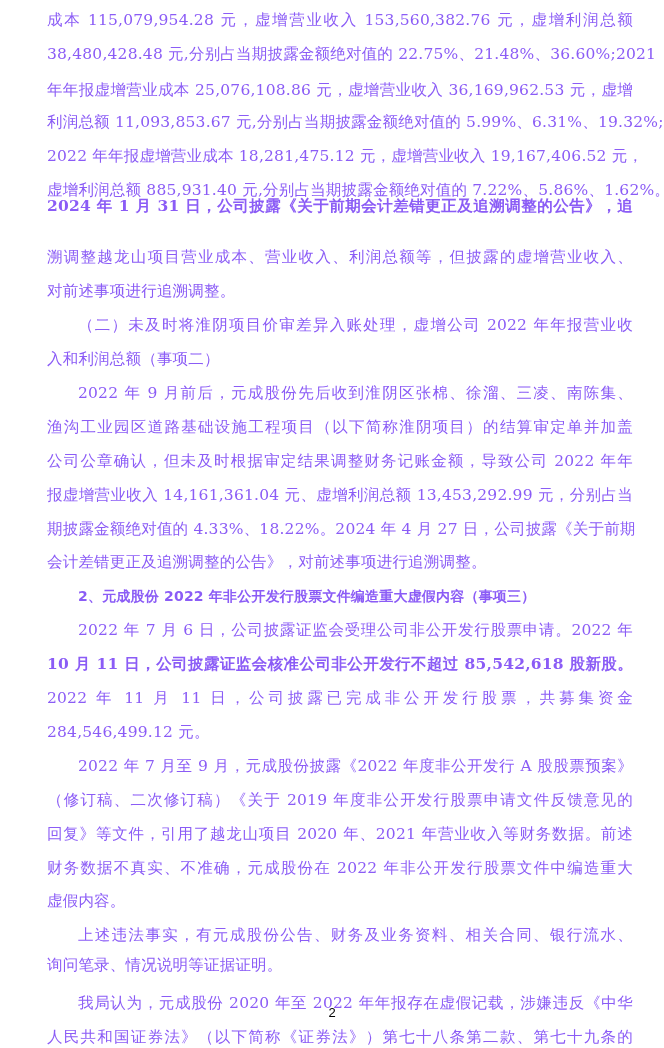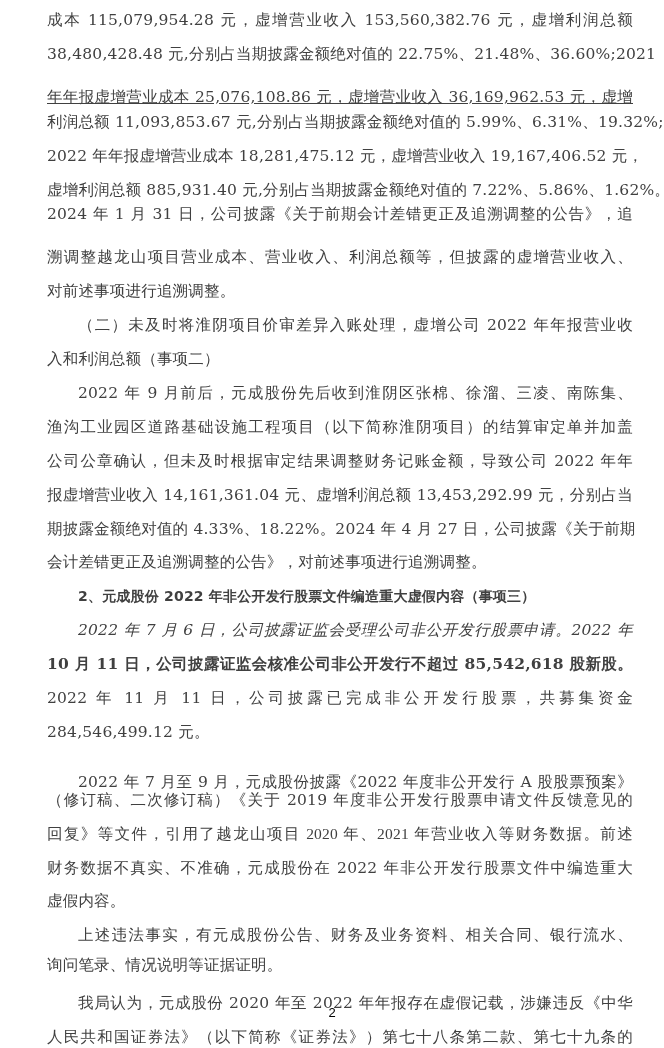--- a/index.html
+++ b/index.html
@@ -1,64 +1,64 @@
 <!DOCTYPE html>
 <html><head>
 <meta charset="utf-8">
 <style>
   html, body { margin:0; padding:0; background:#ffffff; }
   body { width:664px; height:1048px; position:relative; overflow:hidden; }
   .page { position:absolute; left:47px; top:0; width:586px; }
   .line {
     position:absolute; left:0; width:586px; height:34px;
     font-family:"DejaVu Serif","Liberation Serif",serif;
-    font-size:15.5px; line-height:34px; color:#404040;
+    font-size:15.5px; line-height:34px; color:#8b5cf6;
     white-space:nowrap; text-align:justify; text-align-last:justify;
     letter-spacing:0.2px;
   }
   .line.last { text-align-last:left; }
   .indent { padding-left:31px; width:555px; }
   .bold {
     font-family:"DejaVu Sans","Liberation Sans",sans-serif;
     font-weight:bold; font-size:14px;
   }
   .pagenum {
     position:absolute; left:0; width:664px; top:1005px; text-align:center;
     font-family:"Liberation Sans","DejaVu Sans",sans-serif; font-size:13px; color:#000;
   }
 </style>
 </head>
 <body>
 
 <div class="page" id="page">
     <div class="line" style="top: 3px;">成本 115,079,954.28 元，虚增营业收入 153,560,382.76 元，虚增利润总额</div>
     <div class="line" style="top: 36.9px;">38,480,428.48 元,分别占当期披露金额绝对值的 22.75%、21.48%、36.60%;2021</div>
-    <div class="line" style="top: 80px; text-decoration: underline;">年年报虚增营业成本 25,076,108.86 元，虚增营业收入 36,169,962.53 元，虚增</div>
+    <div class="line" style="top: 73px;">年年报虚增营业成本 25,076,108.86 元，虚增营业收入 36,169,962.53 元，虚增</div>
     <div class="line" style="top: 104.7px;">利润总额 11,093,853.67 元,分别占当期披露金额绝对值的 5.99%、6.31%、19.32%;</div>
     <div class="line" style="top: 138.6px;">2022 年年报虚增营业成本 18,281,475.12 元，虚增营业收入 19,167,406.52 元，</div>
     <div class="line" style="top: 172.5px;">虚增利润总额 885,931.40 元,分别占当期披露金额绝对值的 7.22%、5.86%、1.62%。</div>
-    <div class="line" style="top: 197px;">2024 年 1 月 31 日，公司披露《关于前期会计差错更正及追溯调整的公告》，追</div>
+    <div class="line" style="top: 189px; font-weight: bold;">2024 年 1 月 31 日，公司披露《关于前期会计差错更正及追溯调整的公告》，追</div>
     <div class="line" style="top: 240.3px;">溯调整越龙山项目营业成本、营业收入、利润总额等，但披露的虚增营业收入、</div>
     <div class="line last" style="top: 274.2px;">对前述事项进行追溯调整。</div>
     <div class="line indent" style="top: 308.1px;">（二）未及时将淮阴项目价审差异入账处理，虚增公司 2022 年年报营业收</div>
     <div class="line last" style="top: 342px;">入和利润总额（事项二）</div>
     <div class="line indent" style="top: 375.9px;">2022 年 9 月前后，元成股份先后收到淮阴区张棉、徐溜、三凌、南陈集、</div>
     <div class="line" style="top: 409.8px;">渔沟工业园区道路基础设施工程项目（以下简称淮阴项目）的结算审定单并加盖</div>
     <div class="line" style="top: 443.7px;">公司公章确认，但未及时根据审定结果调整财务记账金额，导致公司 2022 年年</div>
     <div class="line" style="top: 477.6px;">报虚增营业收入 14,161,361.04 元、虚增利润总额 13,453,292.99 元，分别占当</div>
     <div class="line" style="top: 511.5px;">期披露金额绝对值的 4.33%、18.22%。2024 年 4 月 27 日，公司披露《关于前期</div>
     <div class="line last" style="top: 545.4px;">会计差错更正及追溯调整的公告》，对前述事项进行追溯调整。</div>
     <div class="line indent bold last" style="top: 579.3px;">2、元成股份 2022 年非公开发行股票文件编造重大虚假内容（事项三）</div>
-    <div class="line indent" style="top: 613.2px; font-style: italic;">2022 年 7 月 6 日，公司披露证监会受理公司非公开发行股票申请。2022 年</div>
+    <div class="line indent" style="top: 613.2px;">2022 年 7 月 6 日，公司披露证监会受理公司非公开发行股票申请。2022 年</div>
     <div class="line" style="top: 647.1px; font-weight: bold;">10 月 11 日，公司披露证监会核准公司非公开发行不超过 85,542,618 股新股。</div>
     <div class="line" style="top: 681px;">2022 年 11 月 11 日，公司披露已完成非公开发行股票，共募集资金</div>
     <div class="line last" style="top: 714.9px;">284,546,499.12 元。</div>
-    <div class="line indent" style="top: 748.8px; margin-top: 16px;">2022 年 7 月至 9 月，元成股份披露《2022 年度非公开发行 A 股股票预案》</div>
+    <div class="line indent" style="top: 748.8px;">2022 年 7 月至 9 月，元成股份披露《2022 年度非公开发行 A 股股票预案》</div>
     <div class="line" style="top: 782.7px;">（修订稿、二次修订稿）《关于 2019 年度非公开发行股票申请文件反馈意见的</div>
-    <div class="line" style="top: 816.6px; font-family: Liberation Serif, serif;">回复》等文件，引用了越龙山项目 2020 年、2021 年营业收入等财务数据。前述</div>
+    <div class="line" style="top: 816.6px;">回复》等文件，引用了越龙山项目 2020 年、2021 年营业收入等财务数据。前述</div>
     <div class="line" style="top: 850.5px;">财务数据不真实、不准确，元成股份在 2022 年非公开发行股票文件中编造重大</div>
     <div class="line last" style="top: 884.4px;">虚假内容。</div>
     <div class="line indent" style="top: 918.3px;">上述违法事实，有元成股份公告、财务及业务资料、相关合同、银行流水、</div>
     <div class="line last" style="top: 948px;">询问笔录、情况说明等证据证明。</div>
     <div class="line indent" style="top: 986.1px;">我局认为，元成股份 2020 年至 2022 年年报存在虚假记载，涉嫌违反《中华</div>
     <div class="line" style="top: 1020px;">人民共和国证券法》（以下简称《证券法》）第七十八条第二款、第七十九条的</div>
   </div>
 <div class="pagenum">2</div>
 
 </body></html>

